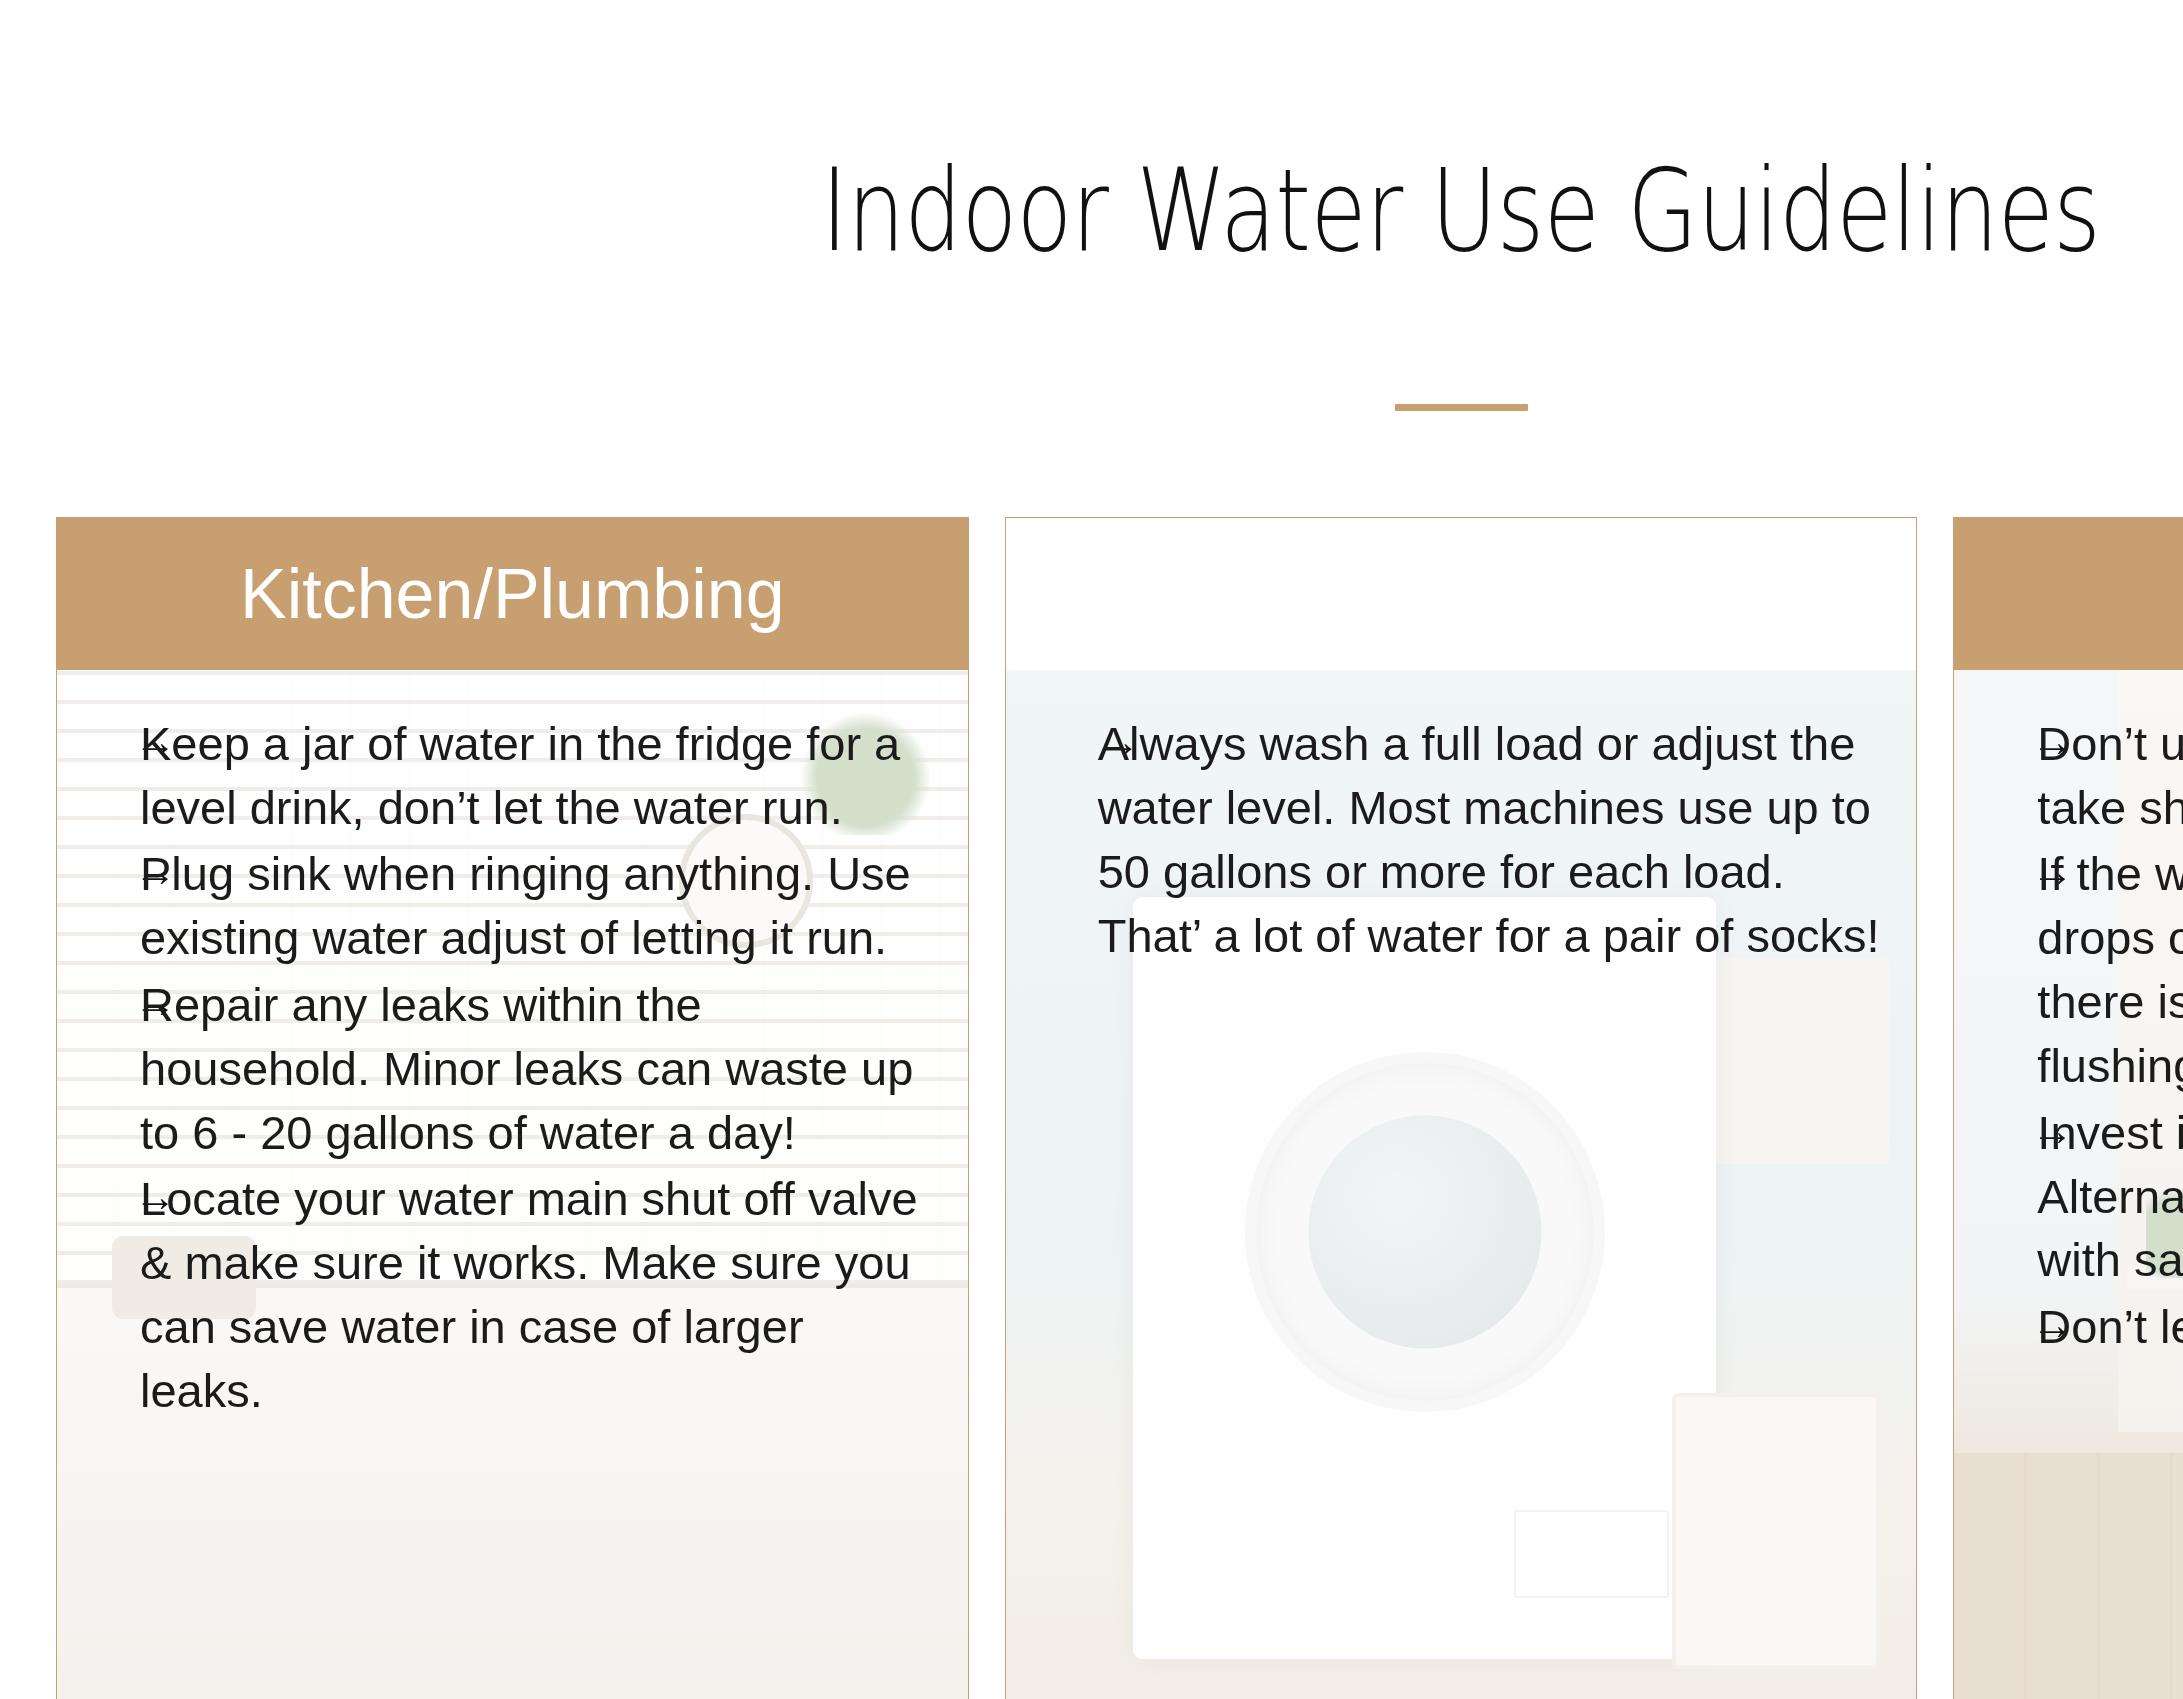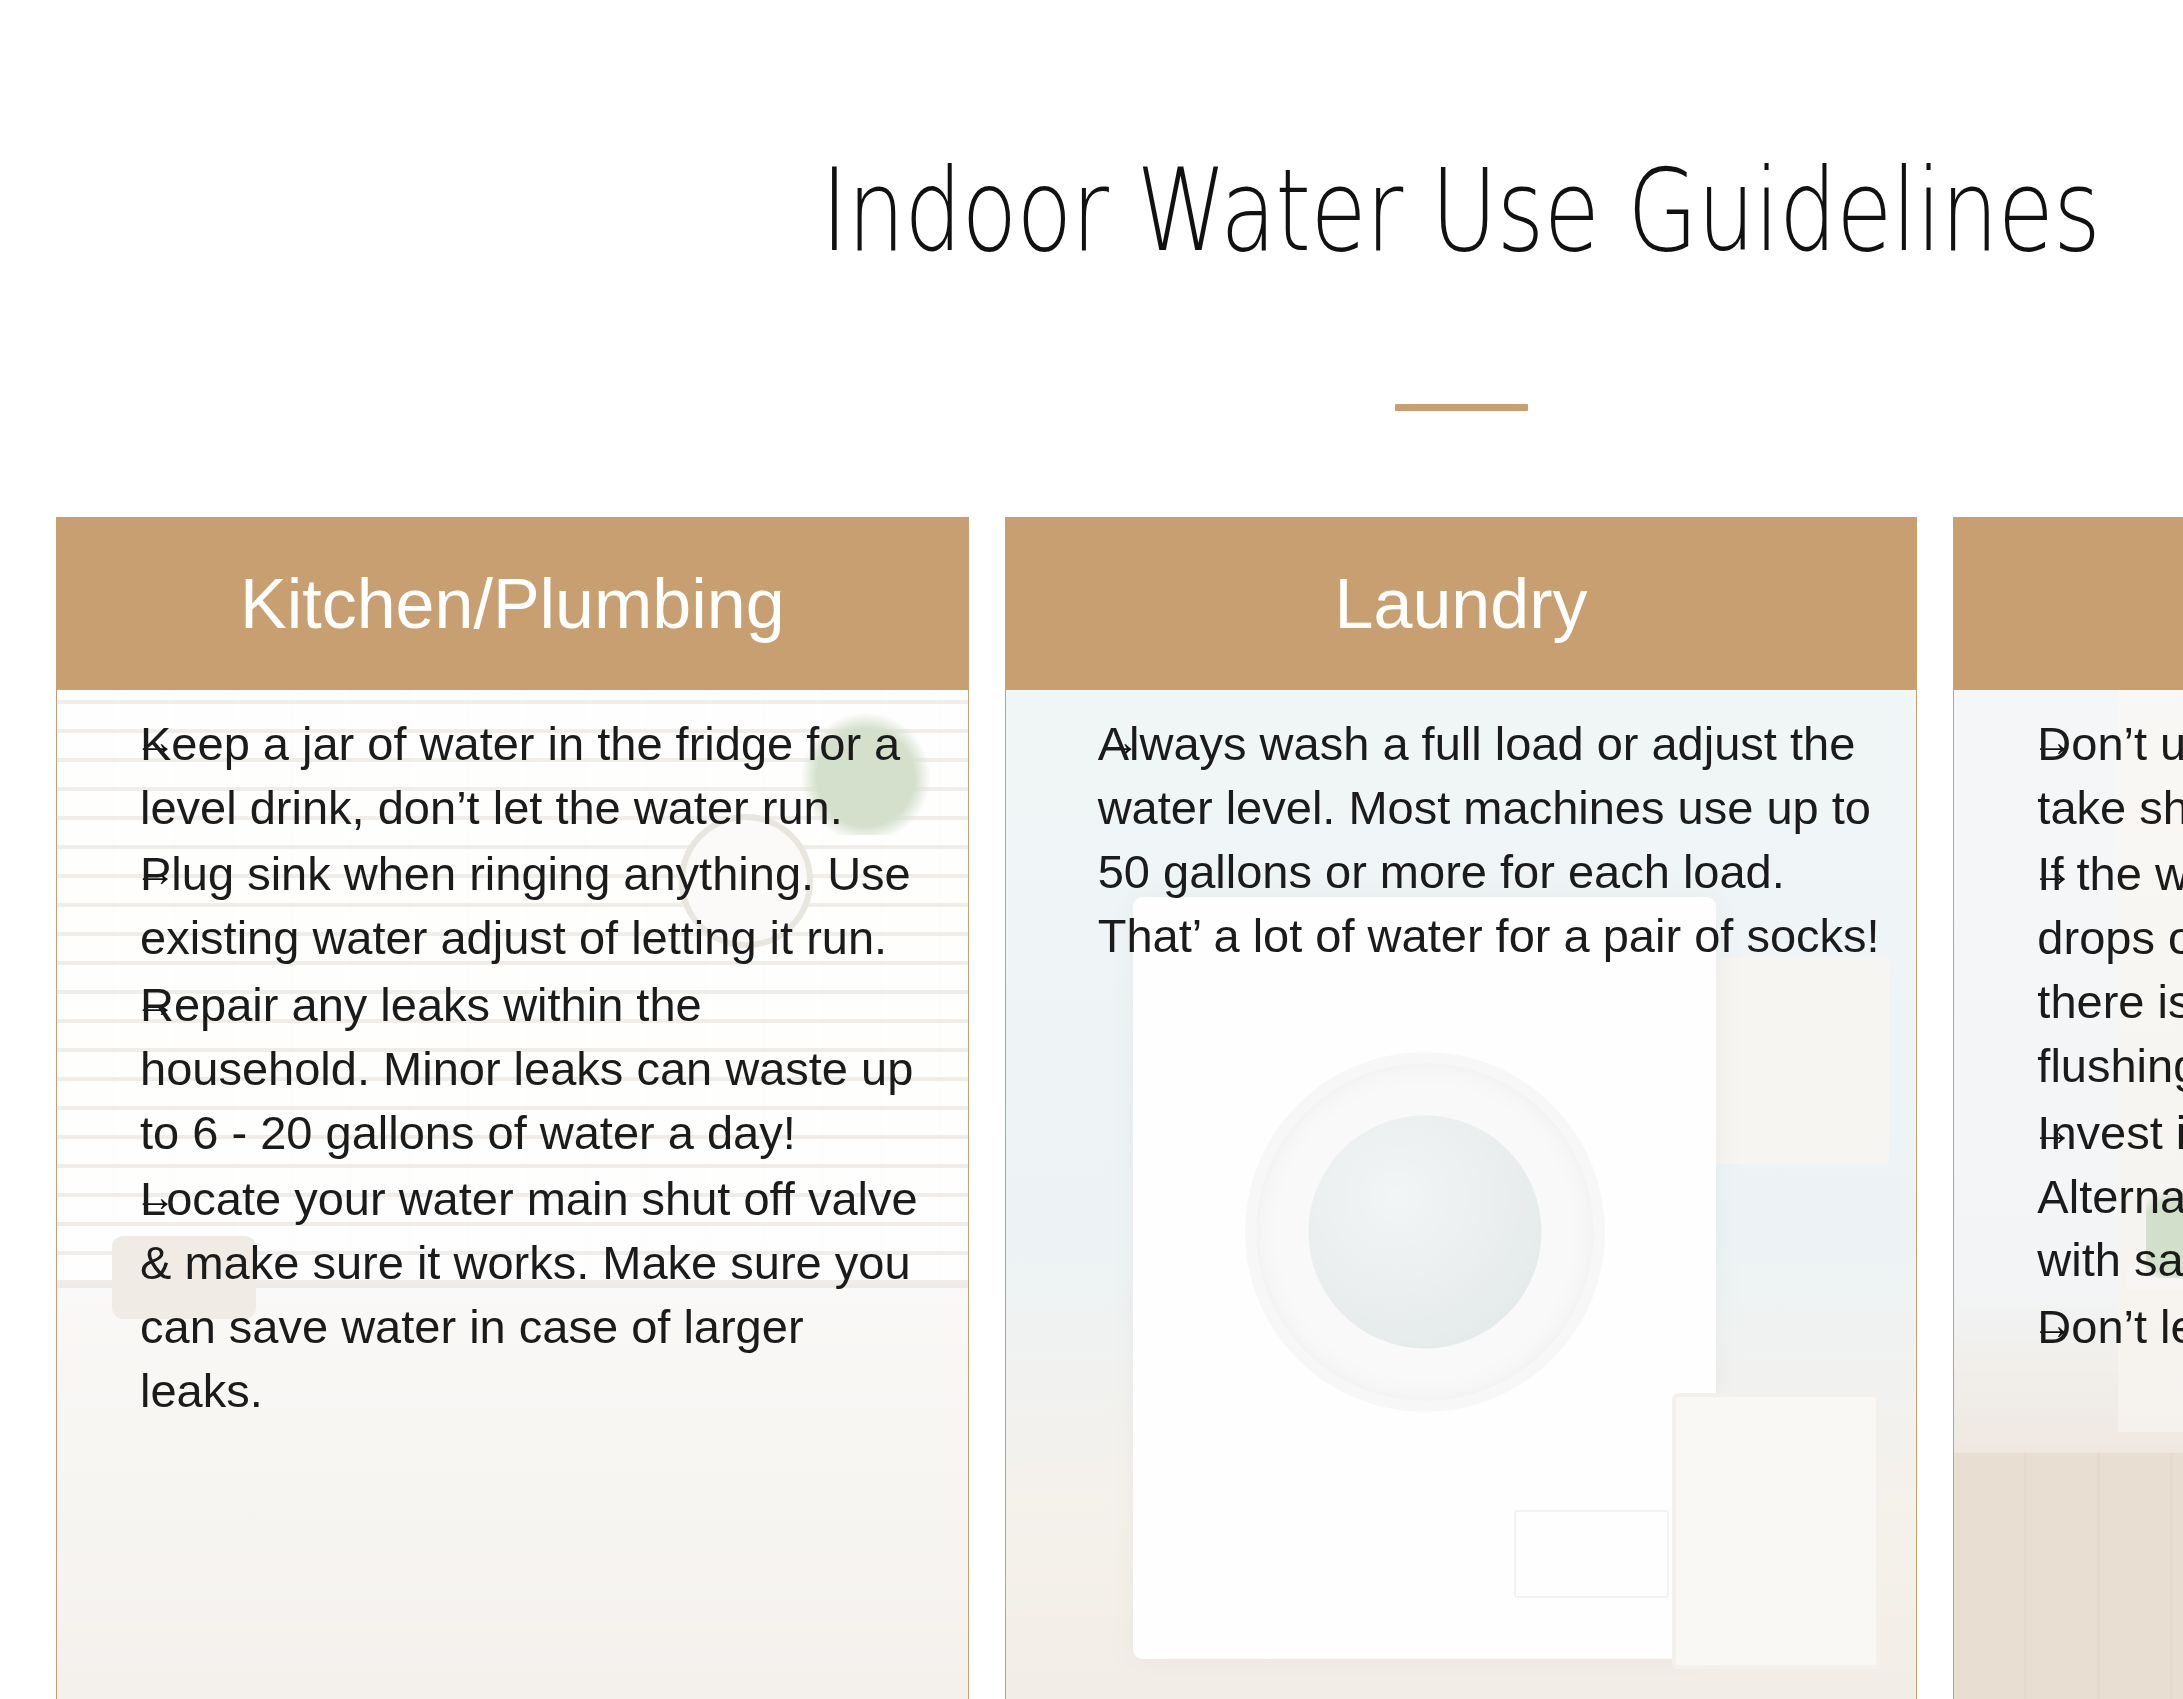--- a/index.html
+++ b/index.html
@@ -55,21 +55,21 @@
   .card {
     flex: 1;
     position: relative;
     border: 1.7px solid #c79f70;
     border-bottom: none;
     box-sizing: border-box;
     overflow: hidden;
     background: #ffffff;
   }
   .card-header {
-    height: 172px;
+    height: 152px;
     background: #c79f70;
     display: flex;
     align-items: center;
     justify-content: center;
     color: #ffffff;
     font-size: 70px;
     font-weight: normal;
     letter-spacing: 0px;
     position: relative;
     z-index: 3;
@@ -310,21 +310,20 @@
         </li>
         <li>
           <span class="arrow">→</span>
           <span class="item-text">Locate your water main shut off valve &amp; make sure it works. Make sure you can save water in case of larger leaks.</span>
         </li>
       </ul>
     </div>
   </div>
 
   <div class="card">
-    <div class="card-header">Laundry</div>
     <div class="card-body">
       <div class="bg bg-laundry">
         <div class="basket-top"></div>
         <div class="washer">
           <div class="washer-door"></div>
           <div class="washer-glass"></div>
           <div class="washer-panel"></div>
         </div>
         <div class="basket"></div>
       </div>

